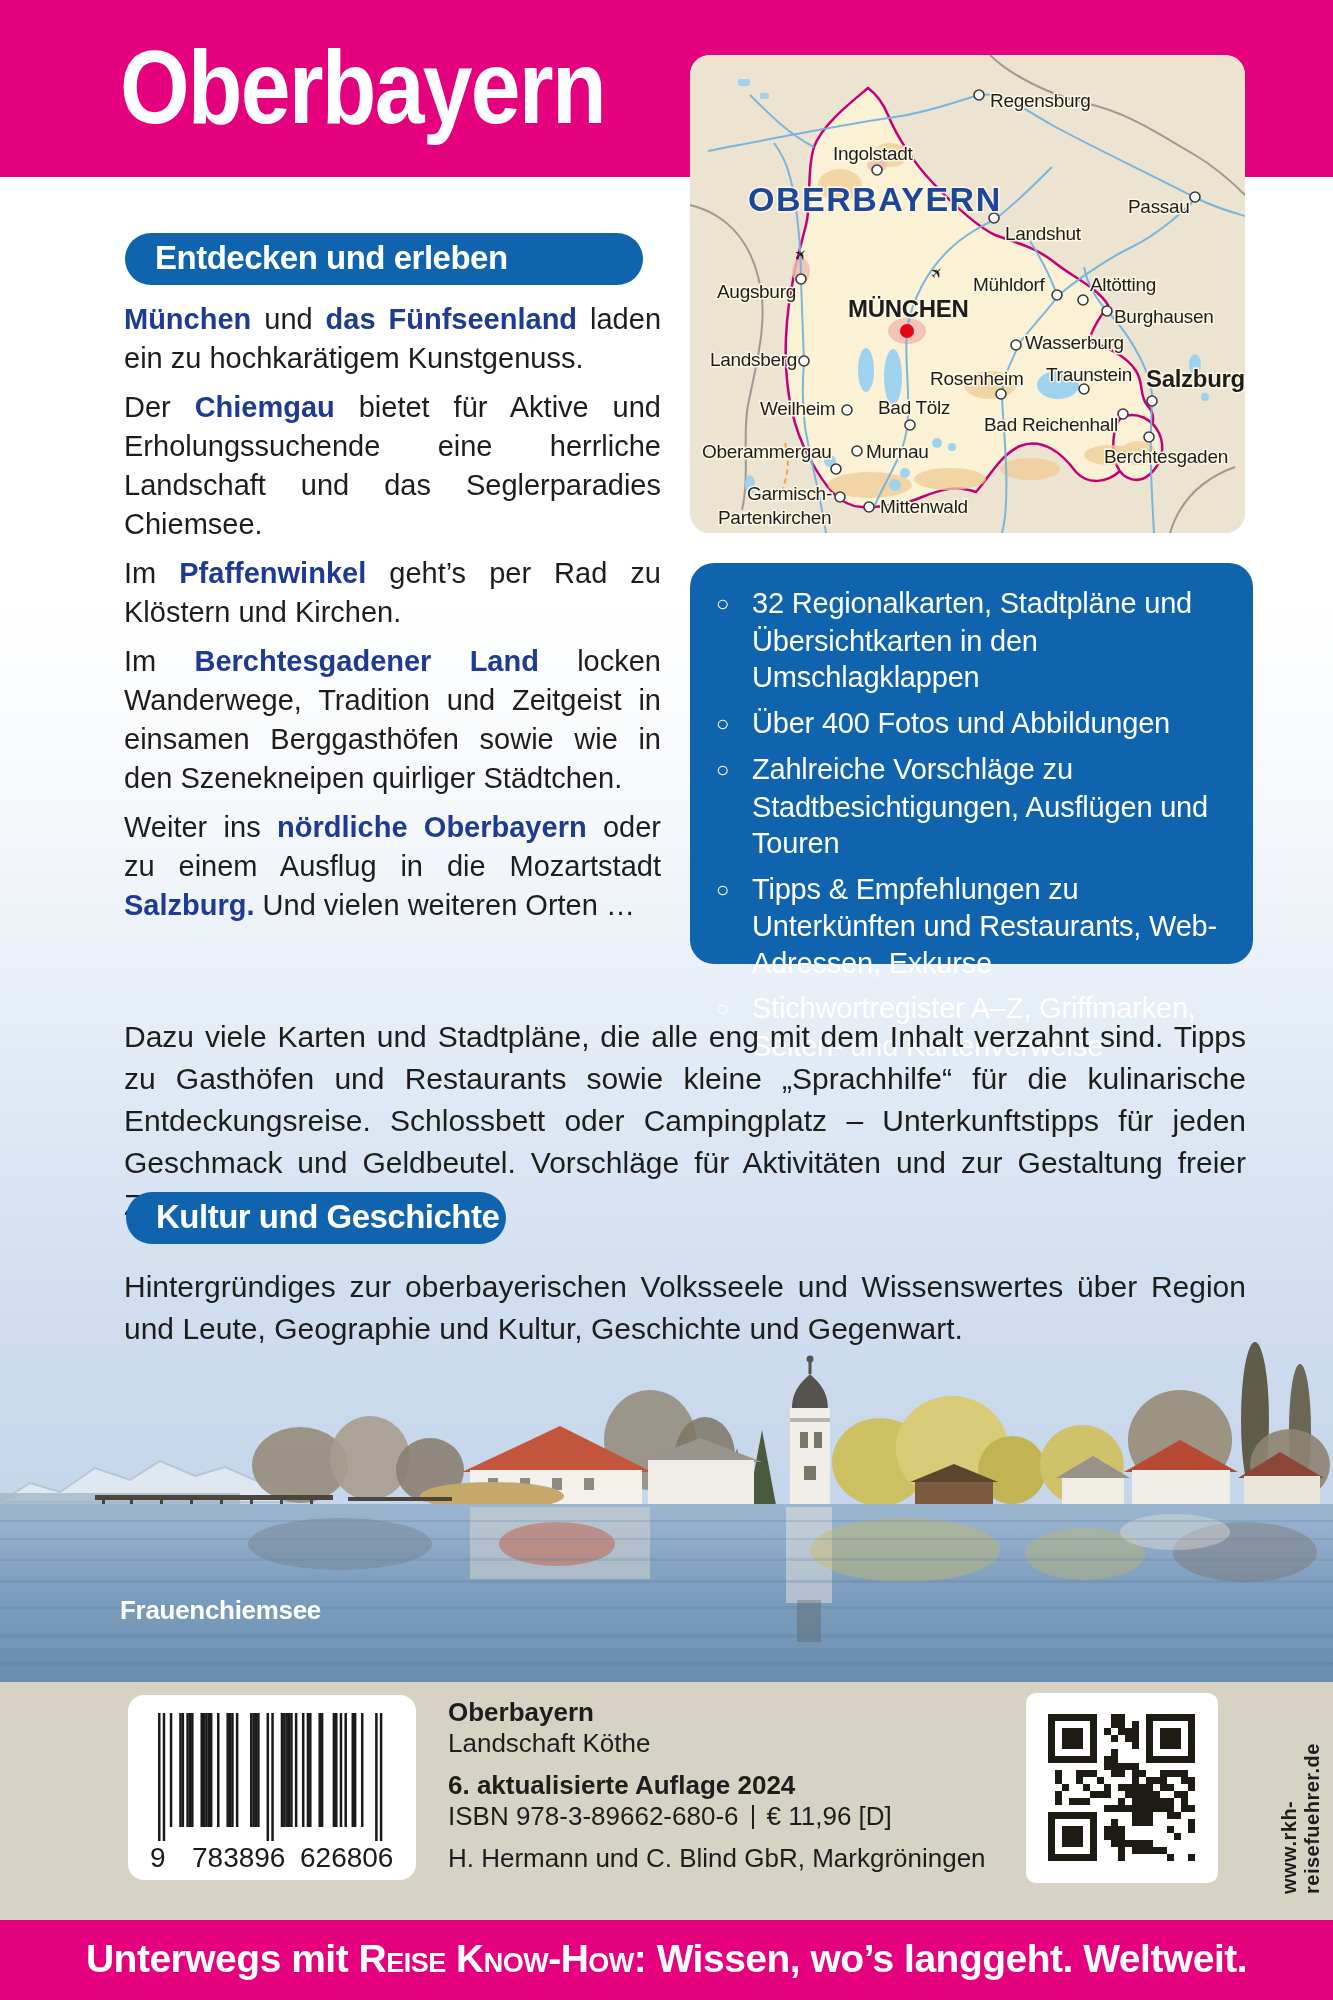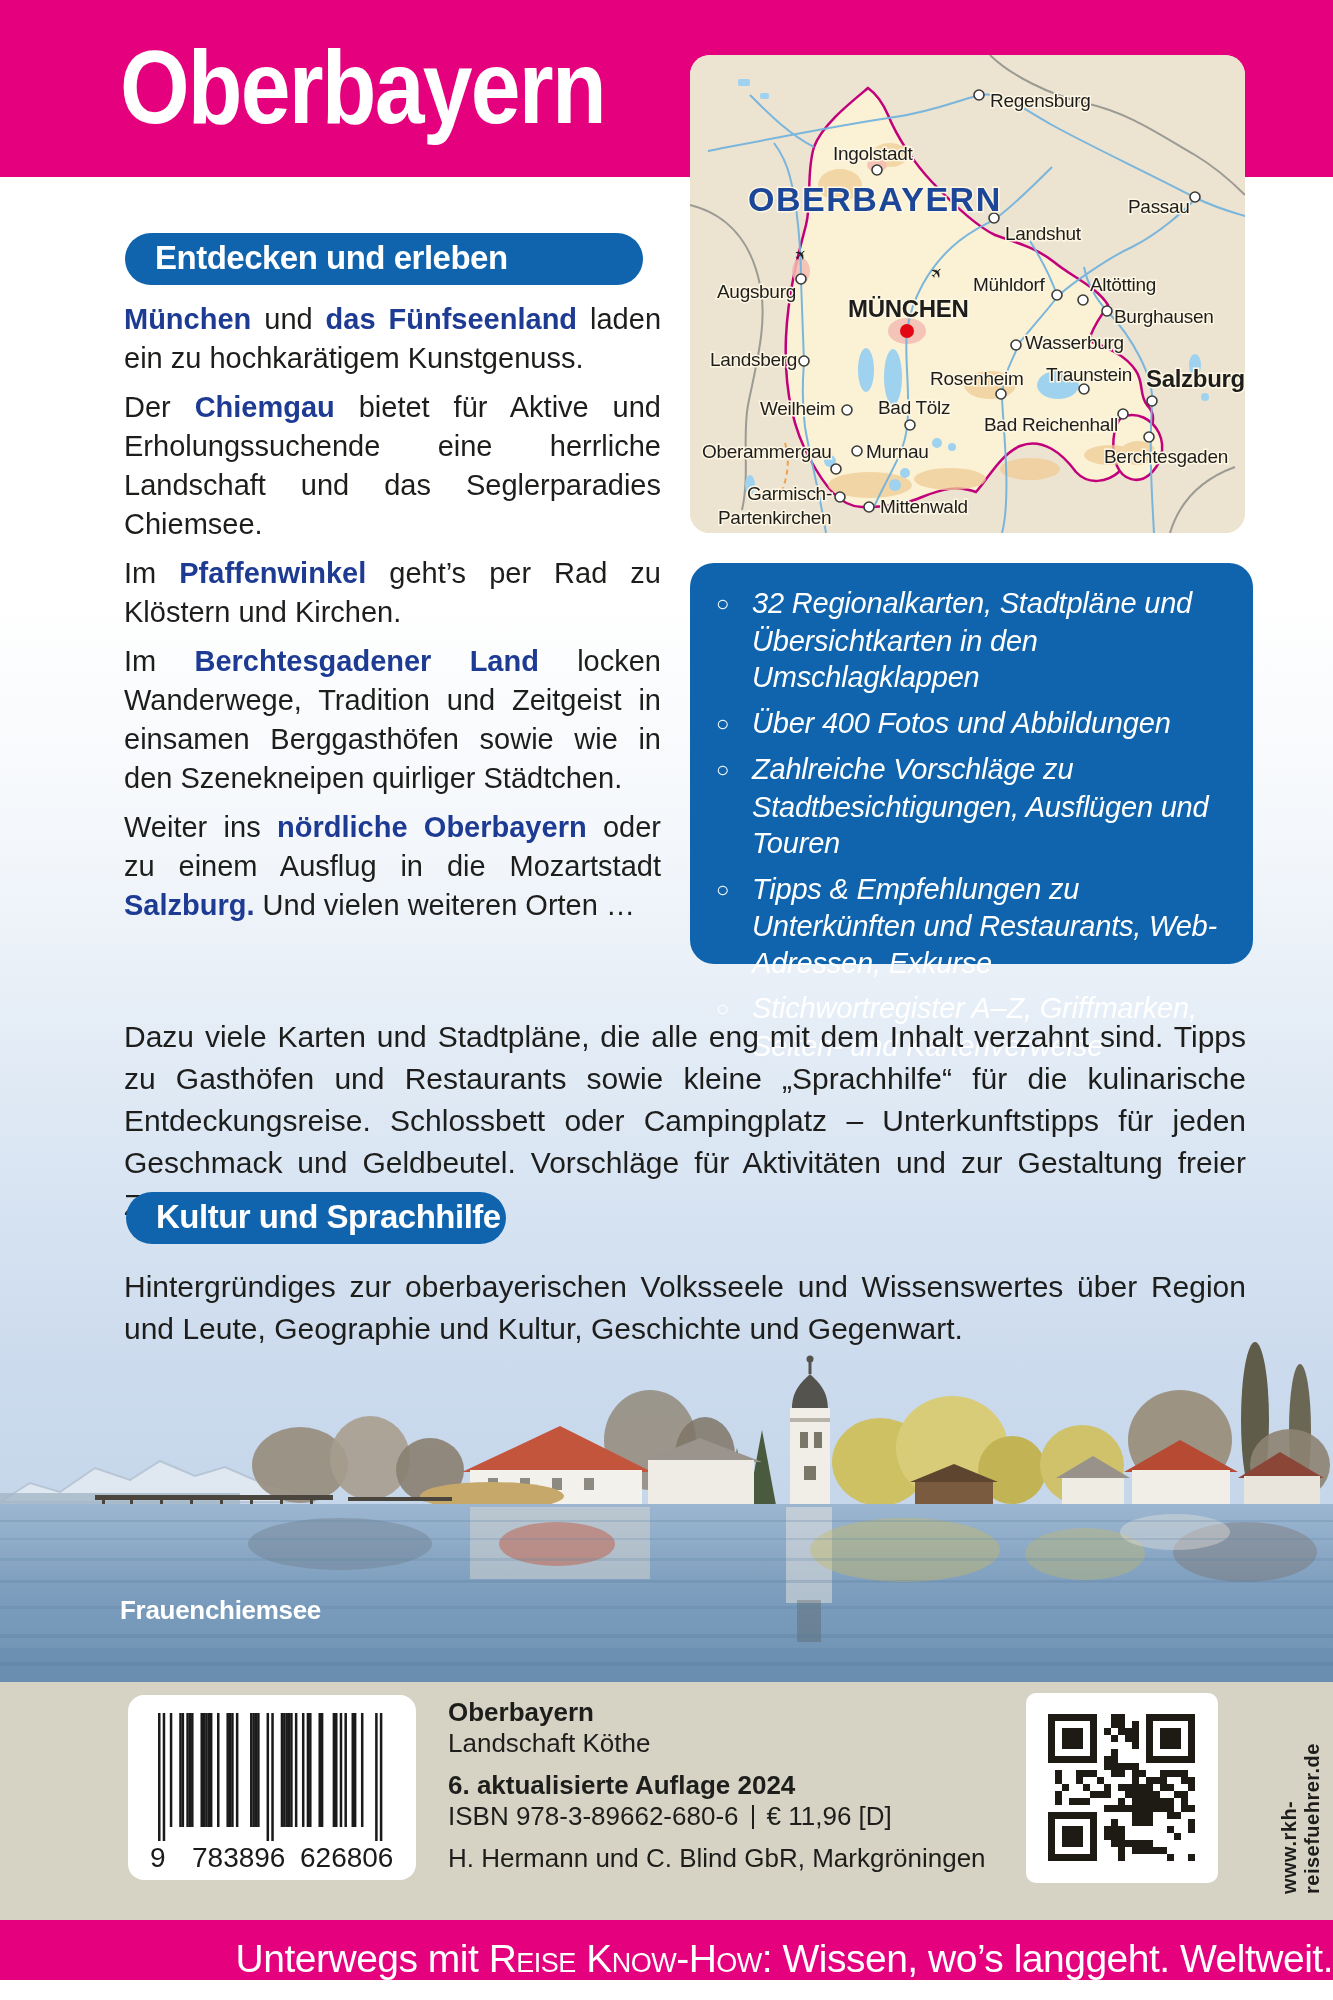--- a/index.html
+++ b/index.html
@@ -36,21 +36,21 @@
 
   
   .intro-col{position:absolute; left:124px; top:300px; width:537px; font-size:29px; line-height:39px;
              color:var(--ink); text-align:justify;}
   .intro-col p{margin-bottom:10px;}
   .kw{color:var(--kw); font-weight:bold;}
 
   
   .features{position:absolute; left:690px; top:563px; width:563px; height:401px; background:var(--blue);
             border-radius:24px; color:#fff; padding:22px 24px 0 26px; font-size:29px; line-height:36.5px;}
-  .features li{list-style:none; padding-left:36px; text-indent:-36px; margin-bottom:9px; letter-spacing:-0.2px;font-style:italic;}
+  .features li{list-style:none; padding-left:36px; text-indent:-36px; margin-bottom:9px; letter-spacing:-0.2px;}
   .features .dot{display:inline-block; width:36px; text-indent:0; font-size:22px; vertical-align:2px;}
 
   
   .wide{position:absolute; left:124px; width:1122px; font-size:30px; line-height:42px; color:var(--ink); text-align:justify;}
   .wide.tours{top:1016px;}
   .wide.culture{top:1266px;}
 
   .caption{position:absolute; left:120px; top:1595px; color:#fff; font-weight:bold; font-size:26px; letter-spacing:-0.3px;}
 
   
@@ -60,22 +60,22 @@
   .imprint-text{position:absolute; left:448px; top:1697px; color:var(--ink); font-size:26px; line-height:31px;}
   .imprint-text .b{font-weight:bold;}
   .imprint-text .gap{height:11px;}
   .isbn-sep{display:inline-block; border-left:2px solid var(--ink); height:24px; margin:0 13px; vertical-align:-4px;}
   .qr-box{position:absolute; left:1026px; top:1693px; width:192px; height:190px; background:#fff; border-radius:10px;}
   .qr-svg{position:absolute; left:0; top:0; width:192px; height:190px;}
   .site-vert{position:absolute; left:1278px; top:1680px; height:214px; writing-mode:vertical-rl; transform:rotate(180deg);
              font-size:20px; font-weight:bold; color:var(--ink); letter-spacing:.5px;}
 
   
-  .footer{position:absolute; left:0; top:1920px; width:1333px; height:60px; background:var(--magenta);
-          color:#fff; font-weight:normal; font-size:39px; letter-spacing:-0.5px; text-align:right; line-height:78px; white-space:nowrap;}
+  .footer{position:absolute; left:0; top:1920px; width:1333px; height:81px; background:var(--magenta);
+          color:#fff; font-weight:bold; font-size:39px; letter-spacing:-0.5px; text-align:center; line-height:78px; white-space:nowrap;}
   .sc{font-variant:small-caps;}
 </style>
 </head>
 <body>
 
 <div class="page">
 
   <div class="sky"></div>
 
   <svg class="photo-svg" viewBox="0 0 1333 402">
@@ -292,21 +292,21 @@
   <ul class="features">
       <li><span class="dot">○</span><span>32 Regionalkarten, Stadtpläne und Übersichtkarten in den Umschlagklappen</span></li>
       <li><span class="dot">○</span><span>Über 400 Fotos und Abbildungen</span></li>
       <li><span class="dot">○</span><span>Zahlreiche Vorschläge zu Stadtbesichtigungen, Ausflügen und Touren</span></li>
       <li><span class="dot">○</span><span>Tipps &amp; Empfehlungen zu Unterkünften und Restaurants, Web-Adressen, Exkurse</span></li>
       <li><span class="dot">○</span><span>Stichwortregister A–Z, Griffmarken, Seiten- und Kartenverweise</span></li>
     </ul>
 
   <div class="wide tours">Dazu viele Karten und Stadtpläne, die alle eng mit dem Inhalt verzahnt sind. Tipps zu Gasthöfen und Restaurants sowie kleine „Sprachhilfe“ für die kulinarische Entdeckungsreise. Schlossbett oder Campingplatz – Unterkunftstipps für jeden Geschmack und Geldbeutel. Vorschläge für Aktivitäten und zur Gestaltung freier Zeit.</div>
 
-  <div class="pill pill3">Kultur und Sprachhilfe</div>
+  <div class="pill pill3">Kultur und Geschichte</div>
   <div class="wide culture">Hintergründiges zur oberbayerischen Volksseele und Wissenswertes über Region und Leute, Geographie und Kultur, Geschichte und Gegenwart.</div>
 
   <div class="caption">Frauenchiemsee</div>
 
   <div class="imprint-band"></div>
 
   <div class="barcode-box">
     <svg class="barcode-svg" viewBox="0 0 288 185">
       <g id="barcode-bars" fill="#1a1a1a">
           <rect x="30.00" y="18" width="2.51" height="128"></rect>

